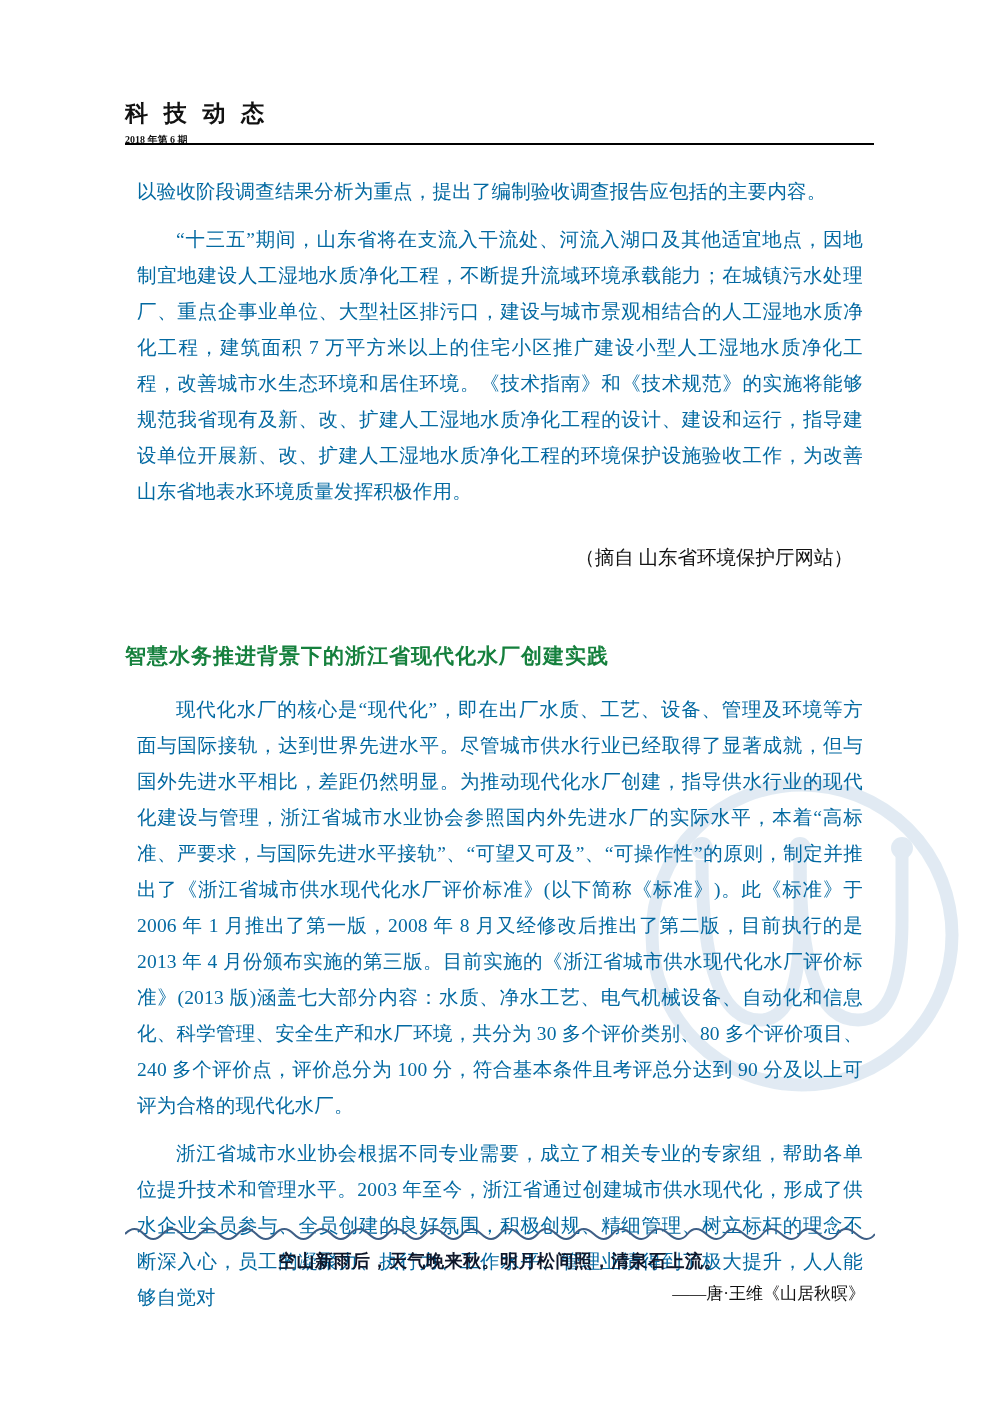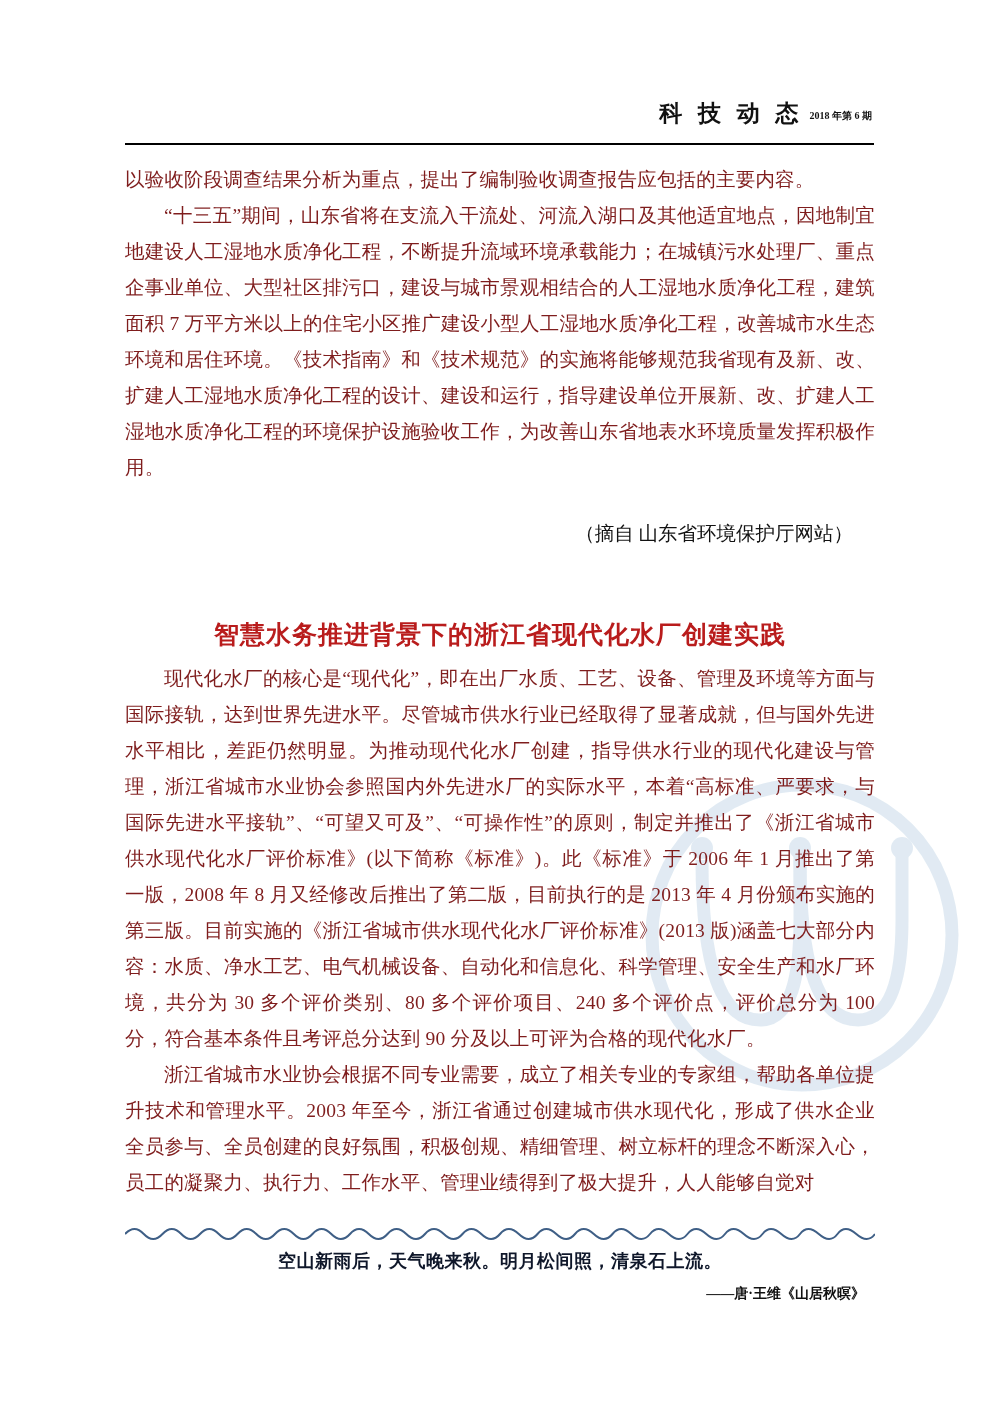--- a/index.html
+++ b/index.html
@@ -37,20 +37,21 @@
     top: 98px;
     height: 52px;
     z-index: 2;
   }
   .header-inner {
     display: flex;
     align-items: baseline;
     justify-content: flex-end;
     gap: 6px;
     padding-right: 2px;
+    flex-direction: column;
   }
   .header-title {
     font-family: "Liberation Serif", "DejaVu Serif", serif;
     font-weight: bold;
     font-size: 23px;
     letter-spacing: 5px;
     color: #111;
   }
   .header-issue {
     font-family: "Liberation Serif", "DejaVu Serif", serif;
@@ -70,49 +71,49 @@
 
   
   .content {
     position: absolute;
     left: 125px;
     width: 750px;
     top: 162px;
     z-index: 2;
   }
   p.para {
-    margin: 0;
+    margin: 12px;
     font-size: 19.5px;
     line-height: 36px;
     text-align: justify;
     text-justify: inter-ideograph;
     letter-spacing: 0.2px;
-    color: #7f1d1d;
+    color: #0369a1;
   }
   p.indent { text-indent: 39px; }
   .attrib {
     margin: 16px;
     padding-top: 14px;
     font-size: 19.5px;
     line-height: 36px;
     text-align: right;
     padding-right: 6px;
     color: #121212;
   }
 
   
   .article-title {
     margin: 0;
     padding-top: 50px;
     padding-bottom: 10px;
-    text-align: center;
-    font-size: 25px;
+    text-align: left;
+    font-size: 21px;
     font-weight: bold;
     letter-spacing: 1px;
-    color: #b91c1c;
+    color: #15803d;
   }
 
   
   .footer {
     position: absolute;
     left: 125px;
     width: 750px;
     bottom: 95px;
     z-index: 2;
     text-align: center;
@@ -124,22 +125,22 @@
     margin-bottom: 6px;
   }
   .footer-quote {
     font-size: 18px;
     font-weight: bold;
     letter-spacing: 0.5px;
     color: #0f172a;
     line-height: 30px;
   }
   .footer-source {
-    font-size: 14px;
-    font-weight: bold;
+    font-size: 17px;
+    font-weight: normal;
     text-align: right;
     padding-right: 10px;
     padding-top: 4px;
     color: #111;
     line-height: 28px;
   }
 </style>
 </head>
 <body>
 

